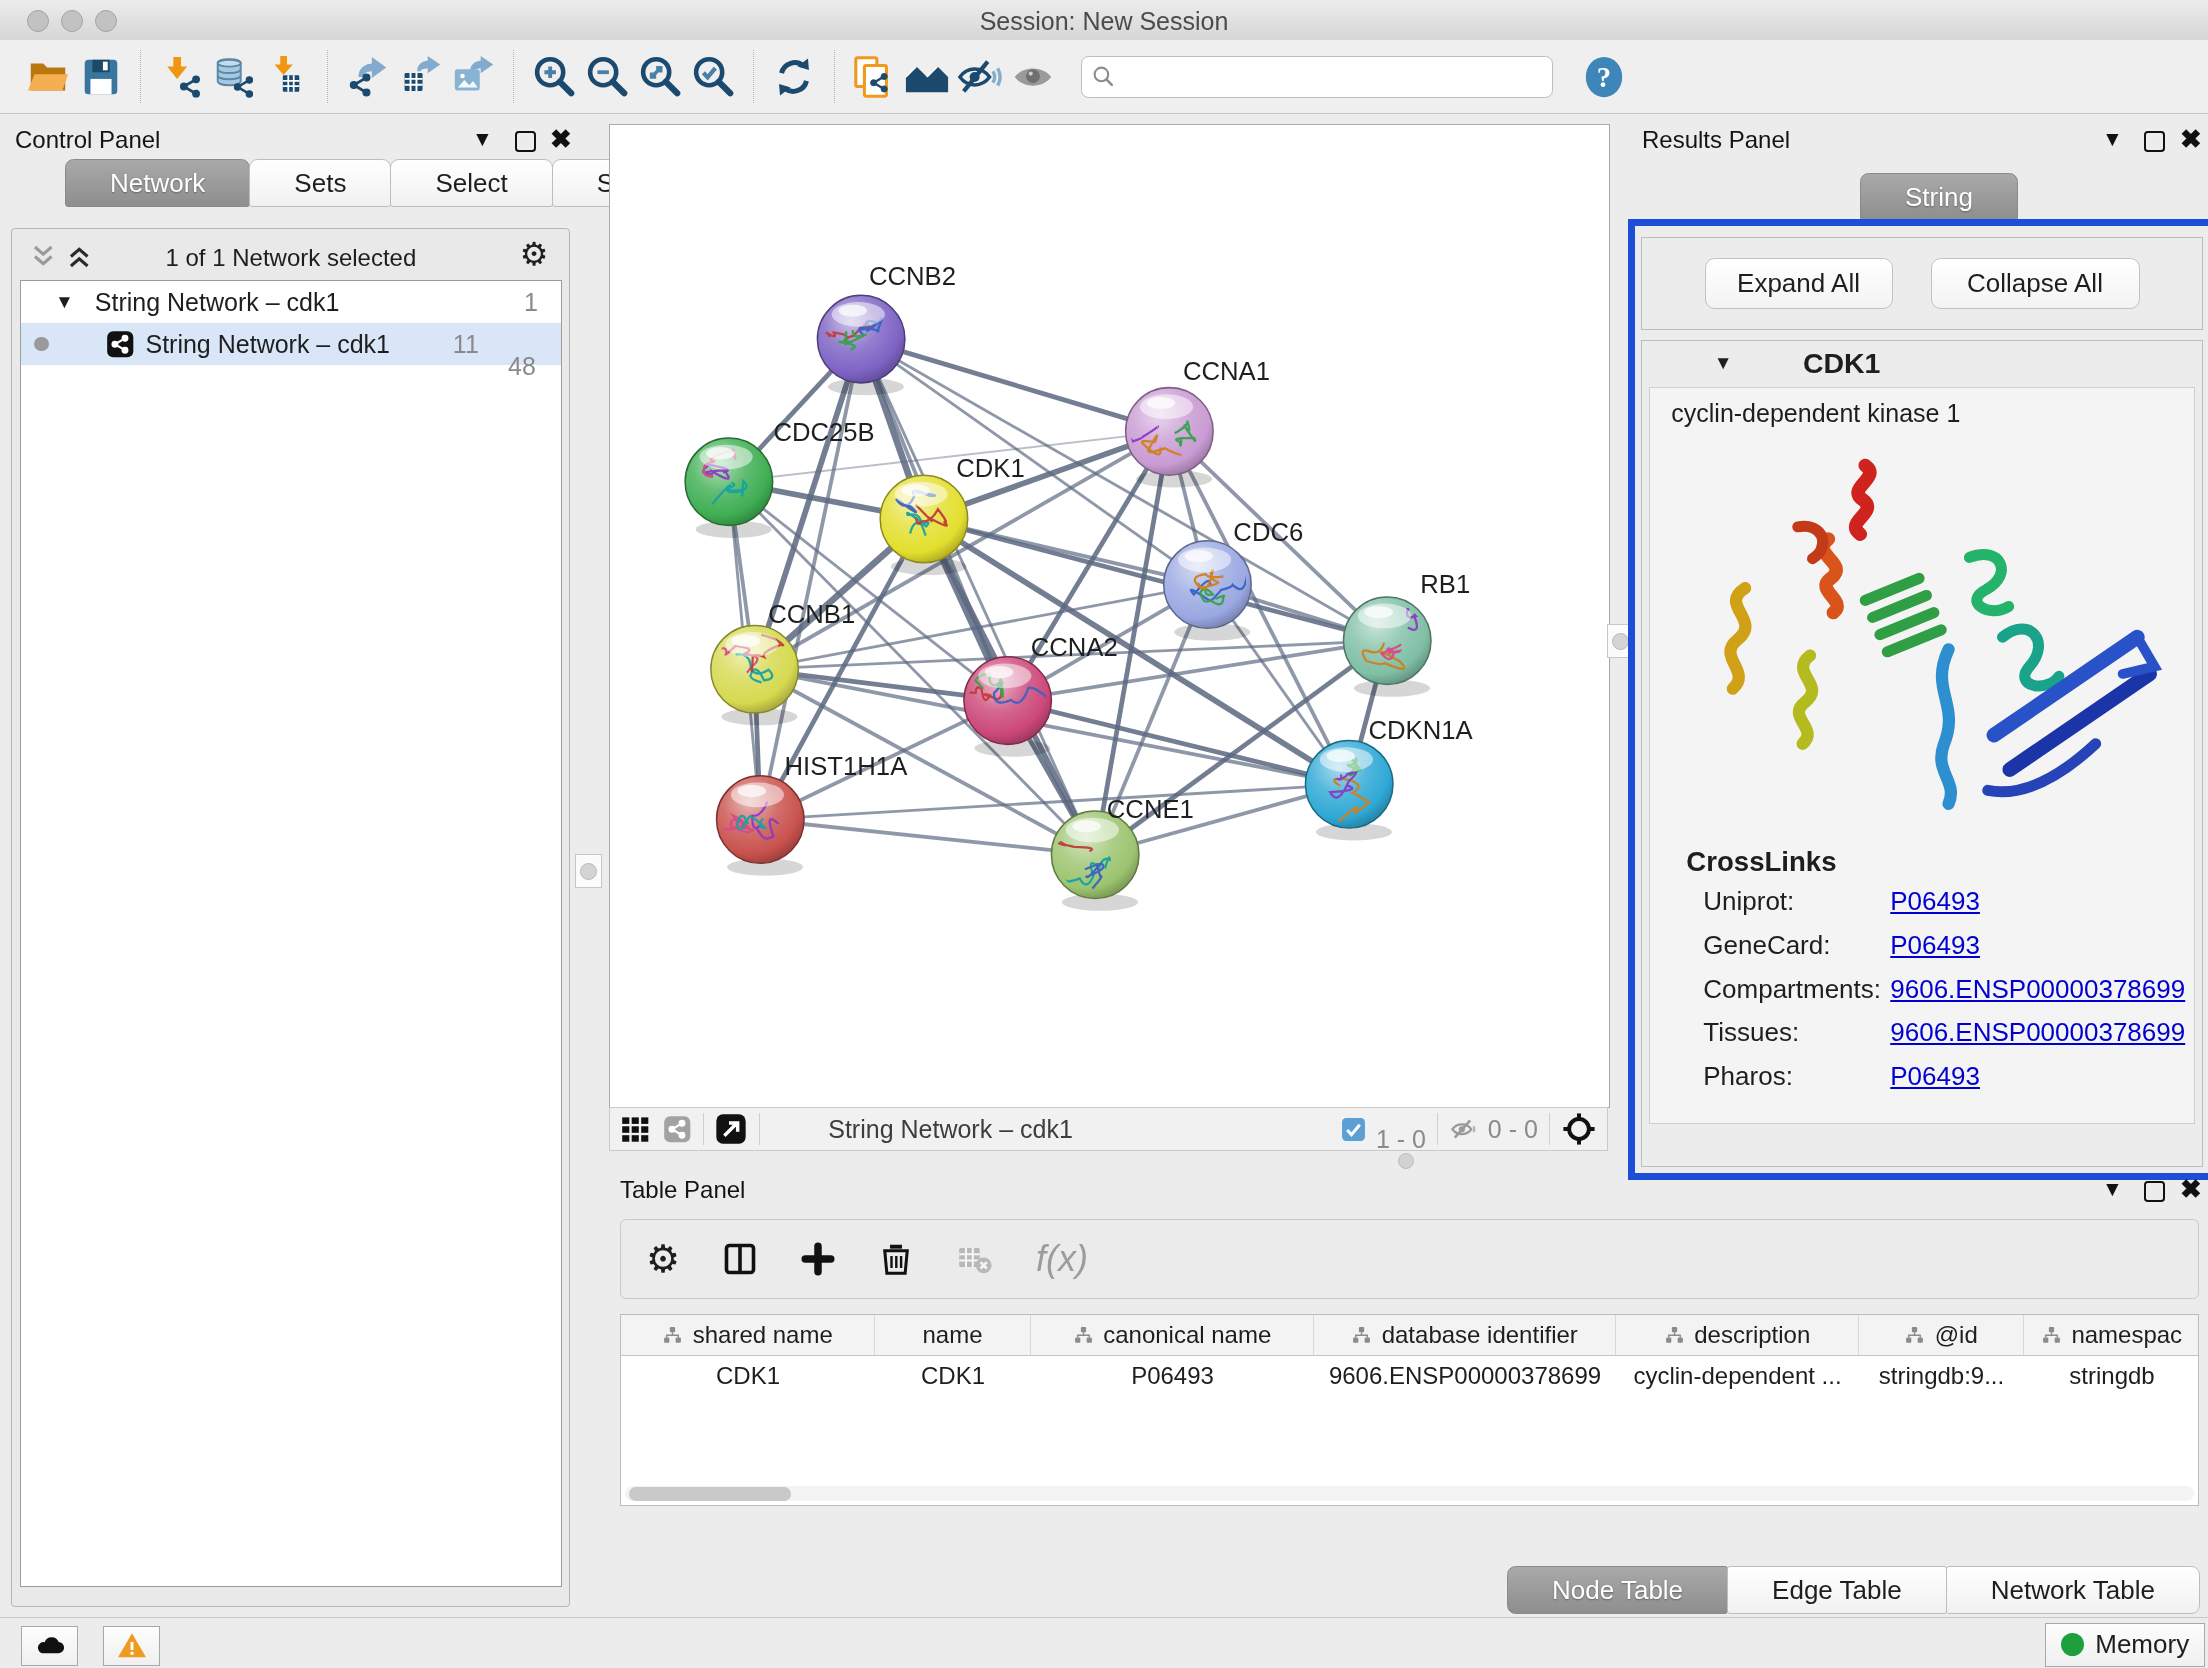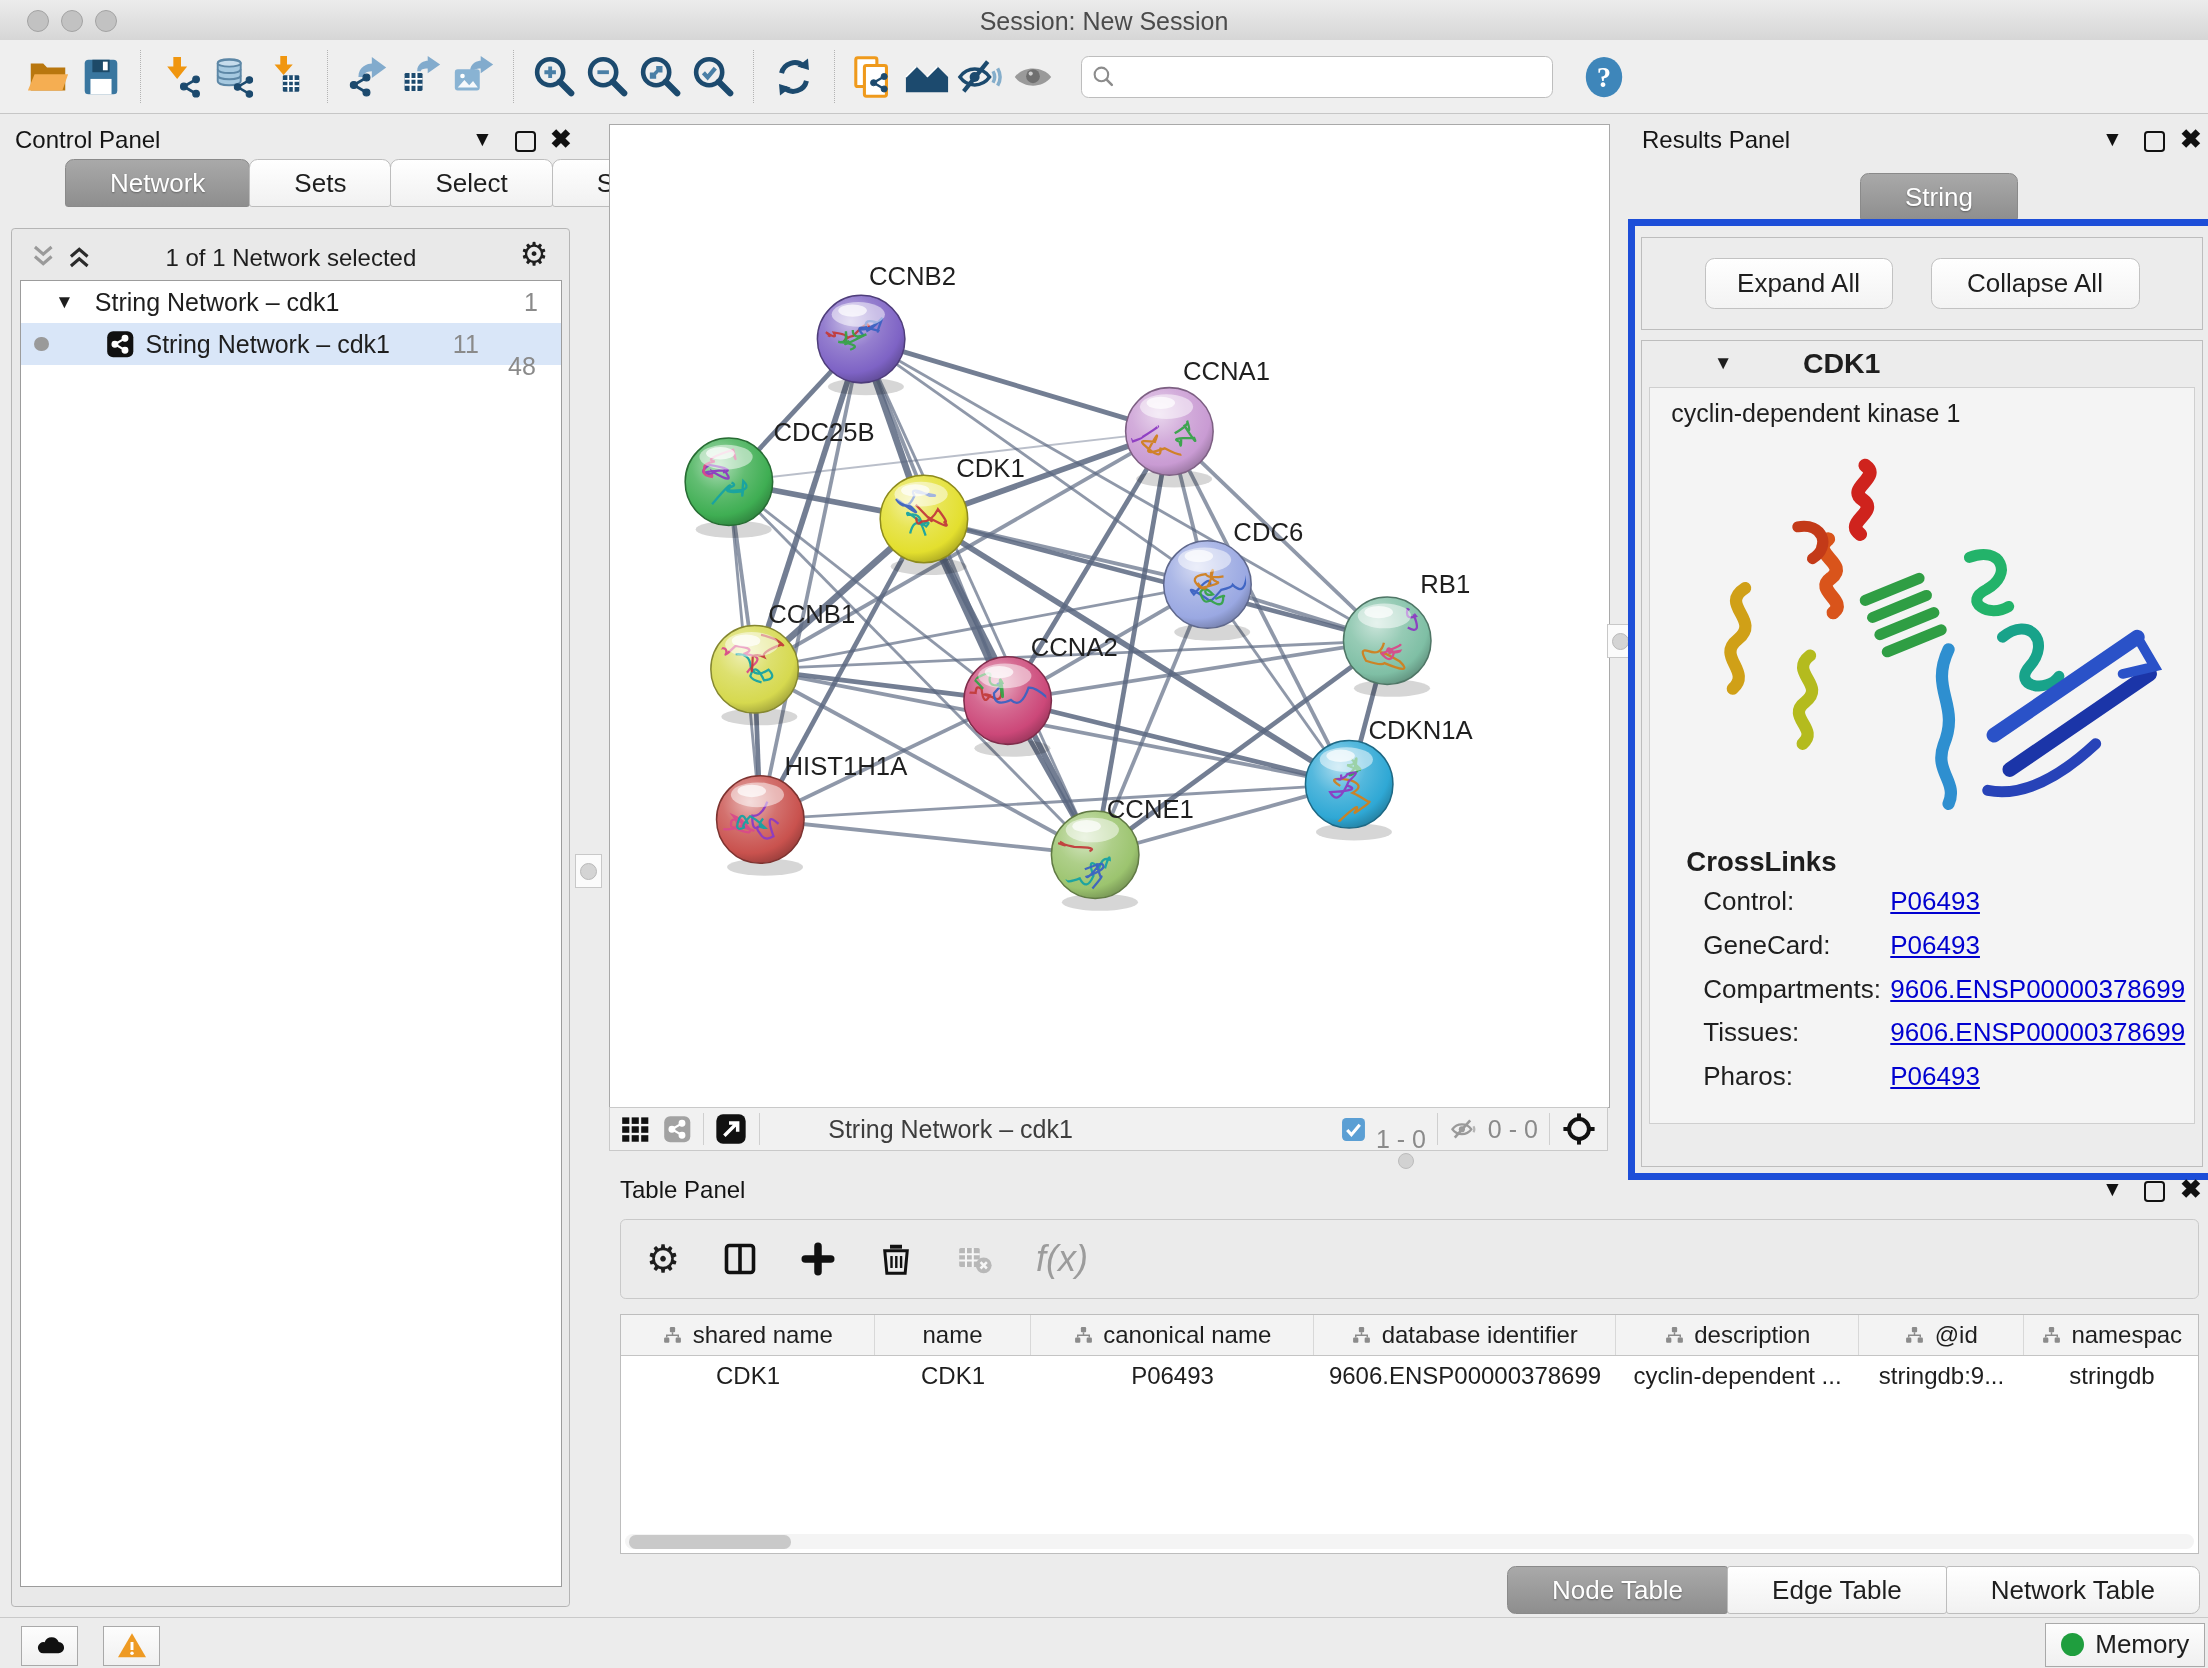--- a/index.html
+++ b/index.html
@@ -52,21 +52,21 @@
   .knob-dot{width:15px;height:15px;border-radius:50%;background:#d4d4d4;border:1px solid #b9b9b9;}
   
   .rp-outer{left:1628px;top:219px;width:574px;height:947px;background:#ececec;border:7px solid #1d4ed8;}
   .rp-section{background:#ececec;border:1px solid #bdbdbd;}
   .rp-inner{background:#f4f4f4;border:1px solid #cfcfcf;}
   .xl-row{position:absolute;left:0;right:0;height:44px;font-size:26px;}
   
   .tp-toolbar{left:620px;top:1219px;width:1579px;height:80px;background:#ebebeb;
     border:1px solid #c9c9c9;border-radius:5.7px;display:flex;align-items:center;padding:0 25px;
     box-sizing:border-box;gap:42px;}
-  .tp-table{left:620px;top:1314px;width:1579px;height:240px;background:#fff;border:1px solid #bdbdbd;
+  .tp-table{left:620px;top:1314px;width:1579px;height:192px;background:#fff;border:1px solid #bdbdbd;
     box-sizing:border-box;overflow:hidden;}
   .th-row{display:flex;height:40px;background:#f3f3f3;border-bottom:1.9px solid #c4c4c4;}
   .th-cell{display:flex;align-items:center;justify-content:center;gap:9.5px;font-size:24px;
     border-right:1px solid #d8d8d8;box-sizing:border-box;flex:0 0 auto;}
   .td-row{display:flex;height:40px;}
   .td-cell{display:flex;align-items:center;justify-content:center;font-size:24px;box-sizing:border-box;flex:0 0 auto;}
   .hscroll{position:absolute;left:3.8px;bottom:3.8px;right:3.8px;height:15px;background:#f4f4f4;border-radius:7.6px;}
   .hthumb{position:absolute;left:3.8px;top:1px;width:162px;height:13.3px;background:#c9c9c9;border-radius:6.7px;}
   
   .statusbar{left:0;top:1617px;width:2208px;height:51px;background:#ececec;border-top:1px solid #c9c9c9;}
@@ -676,21 +676,21 @@
             <path d="M218 170 c-16 34 10 44 -4 78 c-8 22 12 30 4 48" stroke="#2e8fd0" stroke-width="10"></path>
             <path d="M255 240 L372 160" stroke="#2a52c8" stroke-width="12"></path>
             <path d="M268 268 L382 190" stroke="#1b35a8" stroke-width="12"></path>
             <path d="M372 160 l14 24 -26 6" stroke="#2a52c8" stroke-width="8"></path>
             <path d="M250 285 c30 6 60 -12 88 -38" stroke="#2743b8" stroke-width="9"></path>
           </g>
         </svg>
         <div class="abs serif" style="left:36px;top:458px;font-size:27.6px;font-weight:bold;">CrossLinks</div>
         <div id="xl-rows" class="abs" style="left:0;top:498px;right:0;bottom:0;">
             <div class="xl-row serif" style="top: 0px;">
-              <span style="position:absolute;left:53px;">Control:</span>
+              <span style="position:absolute;left:53px;">Uniprot:</span>
               <a class="xlink serif" style="position:absolute;left:240px;" href="#">P06493</a>
             </div>
             <div class="xl-row serif" style="top: 44px;">
               <span style="position:absolute;left:53px;">GeneCard:</span>
               <a class="xlink serif" style="position:absolute;left:240px;" href="#">P06493</a>
             </div>
             <div class="xl-row serif" style="top: 88px;">
               <span style="position:absolute;left:53px;">Compartments:</span>
               <a class="xlink serif" style="position:absolute;left:240px;" href="#">9606.ENSP00000378699</a>
             </div>

